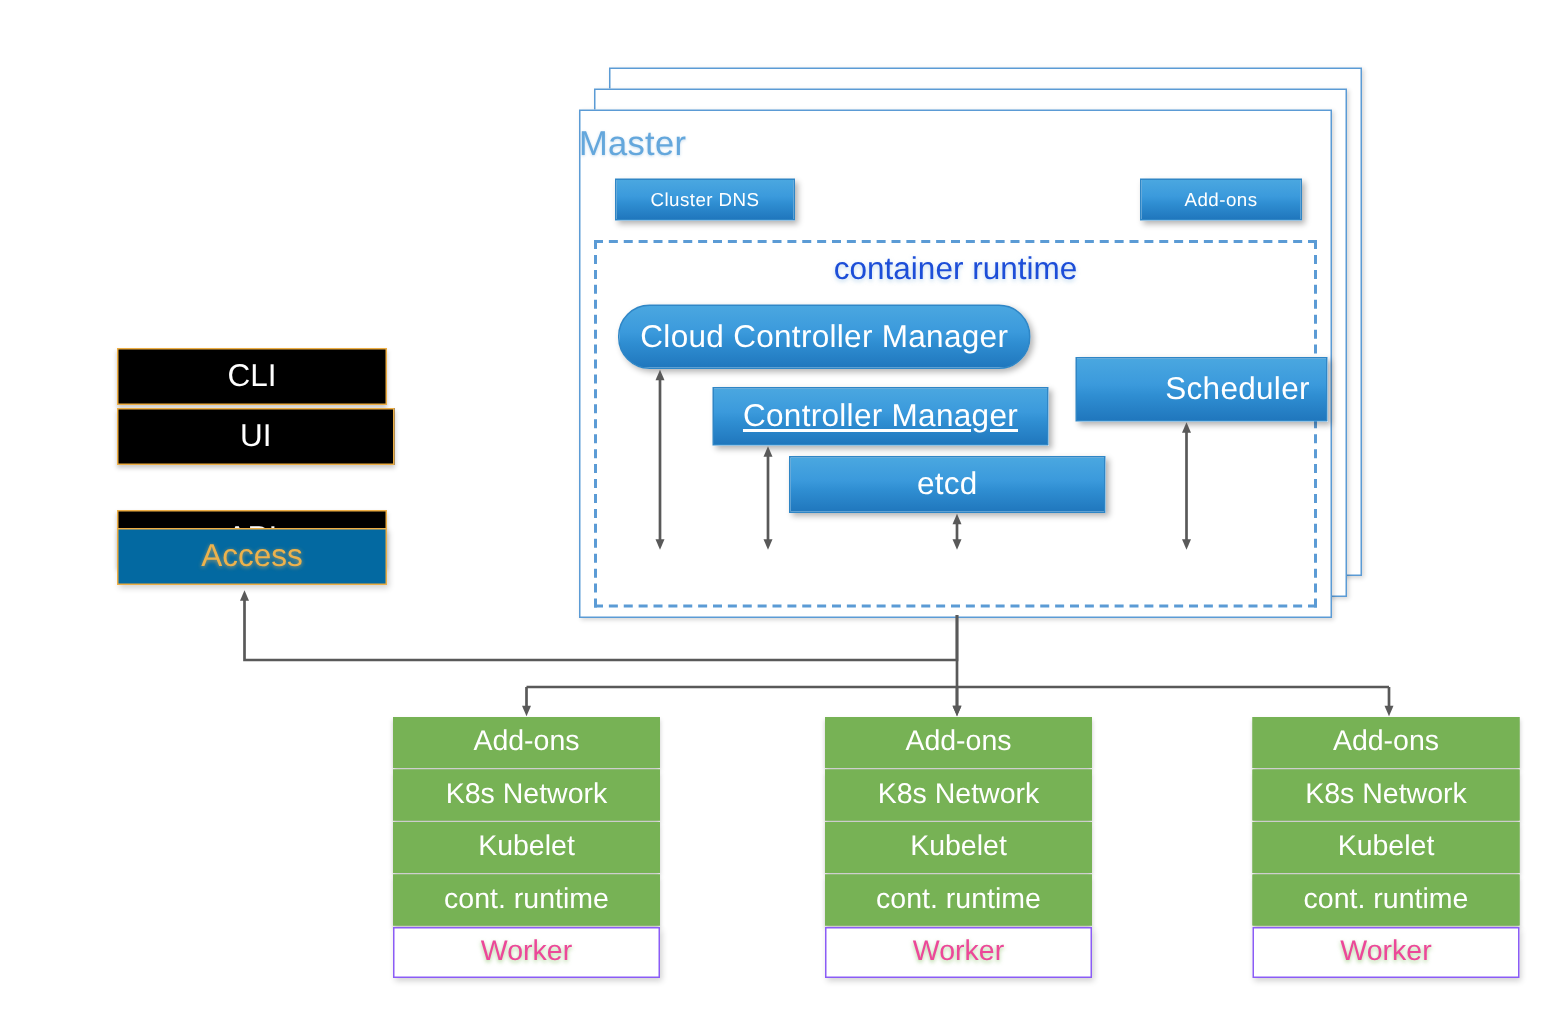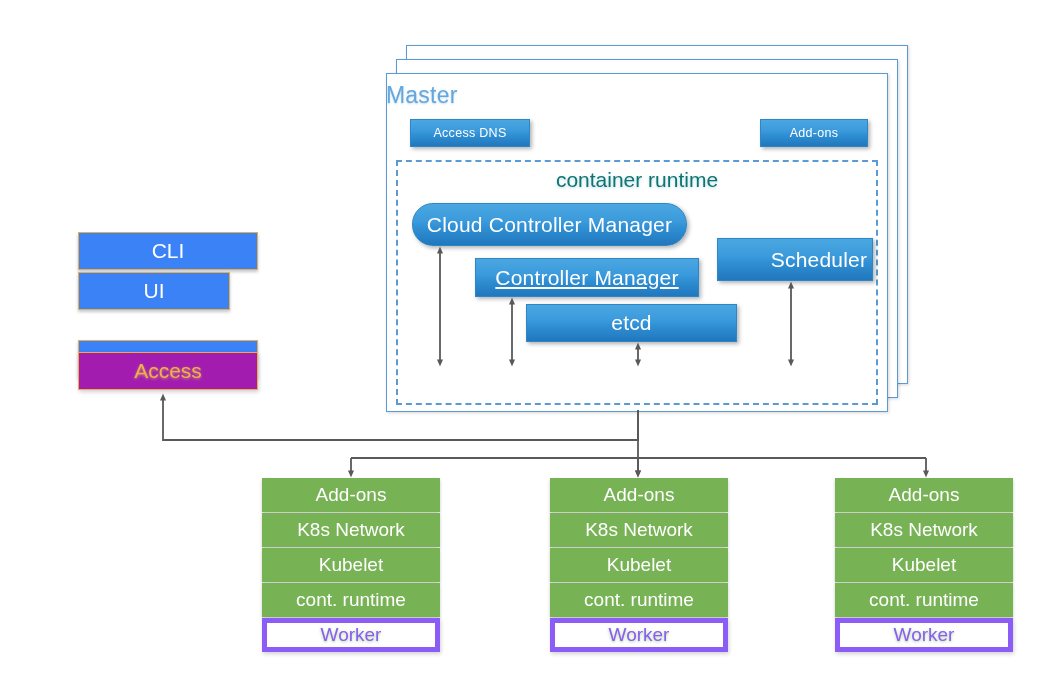--- a/index.html
+++ b/index.html
@@ -29,72 +29,72 @@
     letter-spacing:.2px;z-index:6;
     text-shadow:0 1px 2px rgba(120,170,215,.45);
   }
 
   .dashed-box{
     left:396px;top:160px;width:482px;height:245px;
     border:2px dashed #5b9bd5;background:transparent;z-index:4;
   }
   .runtime-title{
     position:absolute;left:396px;top:168px;width:482px;
-    text-align:center;font-size:21px;color:#0f766e;z-index:6;
+    text-align:center;font-size:21px;color:#1d4ed8;z-index:6;
     text-shadow:0 1px 3px rgba(130,180,220,.55);
   }
 
   
   .bluebox{
     background:linear-gradient(to bottom,#4aa7e0 0%,#3b9adc 42%,#2f8ed2 60%,#2077bd 100%);
     border:1px solid #2f86c6;
     color:#ffffff;
     display:flex;align-items:center;justify-content:center;
     box-shadow:2px 2px 4px rgba(0,0,0,.30);
     z-index:7;white-space:nowrap;
   }
   .bluebox.small{font-size:12.5px;letter-spacing:.3px;}
   .bluebox.big{font-size:21px;letter-spacing:.2px;}
 
   .b-clusterdns{left:410px;top:119px;width:120px;height:28px;}
   .b-addons    {left:760px;top:119px;width:108px;height:28px;}
   .b-ccm       {left:412px;top:203px;width:275px;height:43px;border-radius:21px;}
   .b-cm        {left:475px;top:258px;width:224px;height:39px;text-decoration:underline;}
   .b-etcd      {left:526px;top:304px;width:211px;height:38px;}
-  .b-sched     {left:717px;top:238px;width:156px;height:43px;padding-left:48px;}
+  .b-sched     {left:717px;top:238px;width:168px;height:43px;padding-left:48px;}
   .b-apiserver {left:410px;top:367px;width:463px;height:39px;}
 
   
   .stack{z-index:5;}
   .srow{
     position:absolute;box-sizing:border-box;
     display:flex;align-items:center;justify-content:center;
     white-space:nowrap;
   }
   .orange-fill{
-    background:#3b82f6;color:#ffffff;font-size:21px;
+    background:#000000;color:#ffffff;font-size:21px;
     border:1px solid #edae44;
     box-shadow:0 2px 3px rgba(0,0,0,.22);
   }
   .orange-open{
-    background:#a21caf;color:#edb24c;font-size:21px;
+    background:#0369a1;color:#edb24c;font-size:21px;
     border:1px solid #edae44;
     box-shadow:1px 2px 4px rgba(0,0,0,.18);
     text-shadow:0 1px 3px rgba(220,175,90,.75);
   }
 
   
   .green-fill{
     background:#77b255;color:#ffffff;font-size:19px;
     border:1px solid #77b255;
     box-shadow:0 2px 3px rgba(0,0,0,.22);
   }
   .green-open{
-    background:#ffffff;color:#8b5cf6;font-size:19px;
-    border:5px solid #8b5cf6;
+    background:#ffffff;color:#ec4899;font-size:19px;
+    border:1px solid #8b5cf6;
     box-shadow:1px 2px 4px rgba(0,0,0,.18);
     text-shadow:0 1px 3px rgba(140,195,110,.75);
   }
 
   
   #wires{position:absolute;left:0;top:0;width:1040px;height:690px;z-index:8;}
 </style>
 </head>
 <body>
 
@@ -102,31 +102,31 @@
 
   <div class="abs card card-back2"></div>
   <div class="abs card card-back1"></div>
   <div class="abs card card-front"></div>
 
   <div class="master-title">Master</div>
 
   <div class="abs dashed-box"></div>
   <div class="runtime-title">container runtime</div>
 
-  <div class="abs bluebox small b-clusterdns">Access DNS</div>
+  <div class="abs bluebox small b-clusterdns">Cluster DNS</div>
   <div class="abs bluebox small b-addons">Add-ons</div>
 
   <div class="abs bluebox big b-ccm">Cloud Controller Manager</div>
   <div class="abs bluebox big b-cm">Controller Manager</div>
   <div class="abs bluebox big b-etcd">etcd</div>
   <div class="abs bluebox big b-sched">Scheduler</div>
 
   <div class="abs stack" id="access-stack" style="left: 78px; top: 232px; width: 180px; height: 158px;">
       <div class="srow orange-fill" style="left: 0px; top: 0px; width: 180px; height: 38px;">CLI</div>
-      <div class="srow orange-fill" style="left: 0px; top: 40px; width: 152px; height: 38px;">UI</div>
+      <div class="srow orange-fill" style="left: 0px; top: 40px; width: 185px; height: 38px;">UI</div>
       <div class="srow orange-fill" style="left: 0px; top: 80px; width: 180px; height: 38px; margin-top: 28px;">API</div>
       <div class="srow orange-open" style="left: 0px; top: 120px; width: 180px; height: 38px;">Access</div>
     </div>
 
   <div class="abs stack" id="worker-stack-0" style="left: 262px; top: 478px; width: 178px; height: 174px;">
       <div class="srow green-fill" style="left: 0px; top: 0px; width: 178px; height: 34px;">Add-ons</div>
       <div class="srow green-fill" style="left: 0px; top: 35px; width: 178px; height: 34px;">K8s Network</div>
       <div class="srow green-fill" style="left: 0px; top: 70px; width: 178px; height: 34px;">Kubelet</div>
       <div class="srow green-fill" style="left: 0px; top: 105px; width: 178px; height: 34px;">cont. runtime</div>
       <div class="srow green-open" style="left: 0px; top: 140px; width: 178px; height: 34px;">Worker</div>

